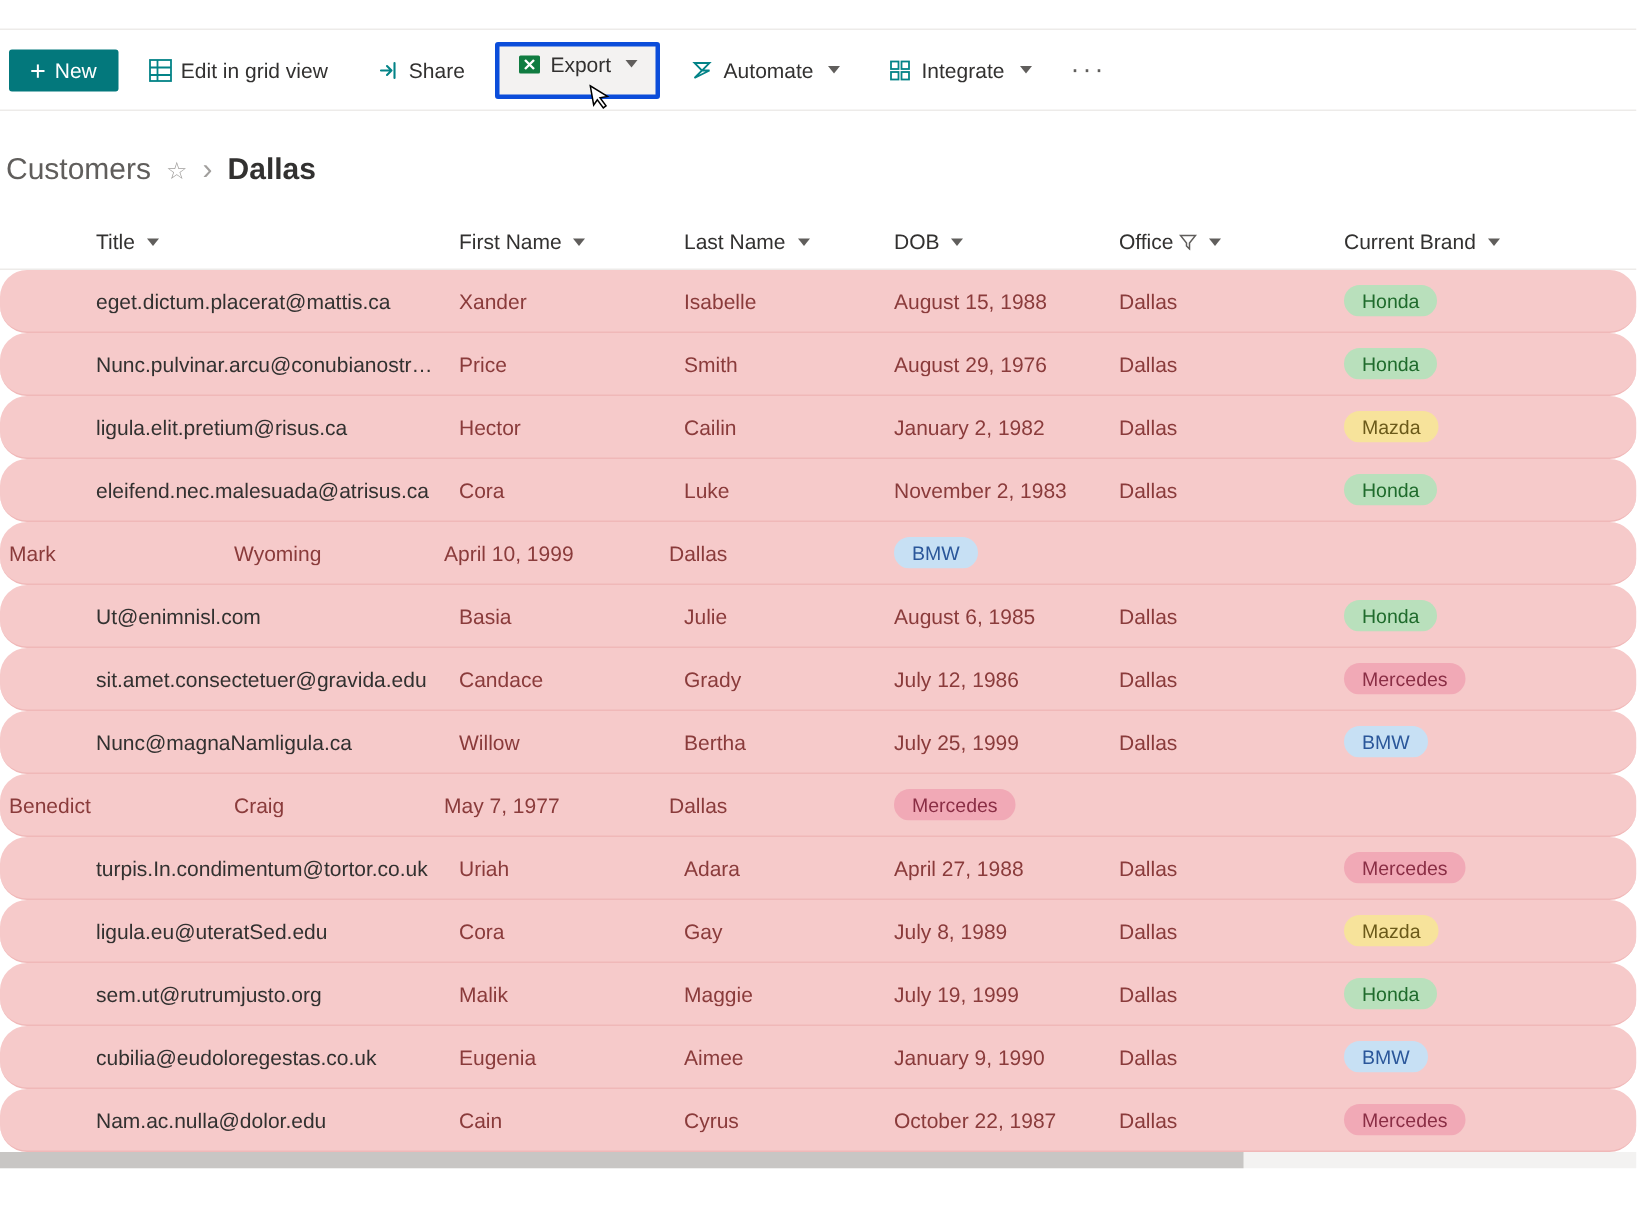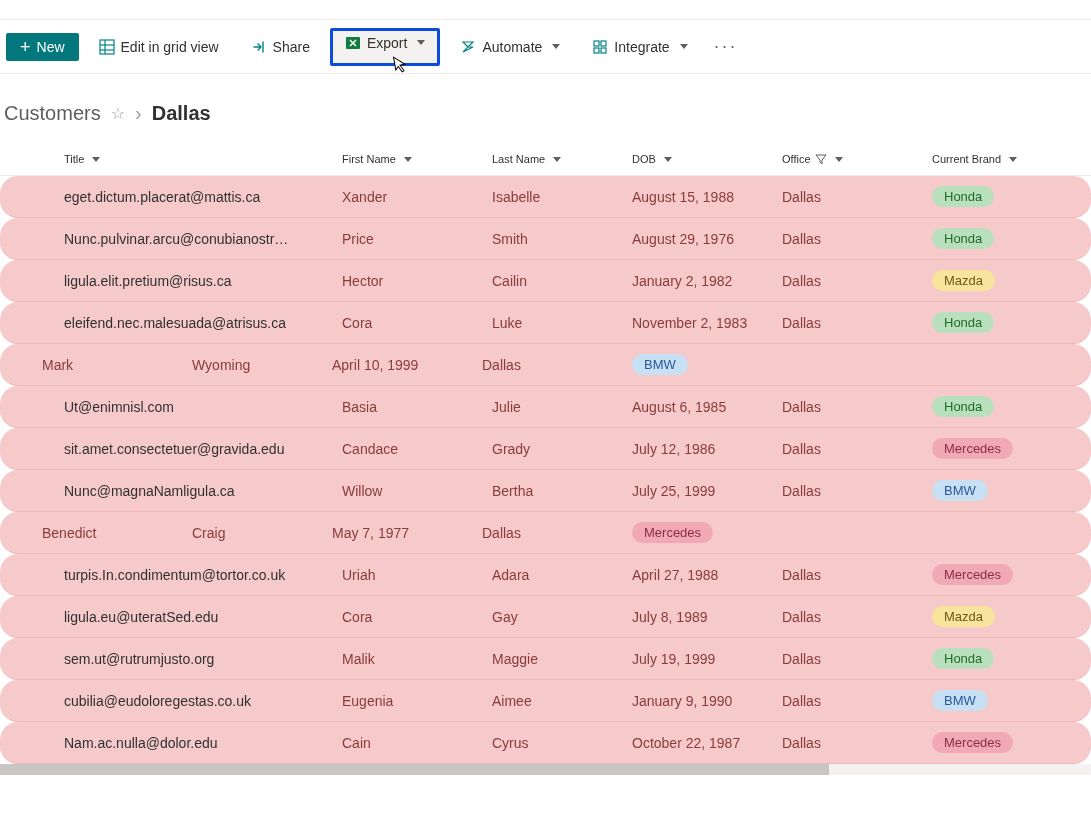--- a/index.html
+++ b/index.html
@@ -91,29 +91,29 @@
   .breadcrumb .crumb-light { color: #605e5c; font-weight: 400; }
   .breadcrumb .star { color: #a19f9d; font-size: 16px; }
   .breadcrumb .sep { color: #a19f9d; }
   .breadcrumb .crumb-bold { color: #323130; font-weight: 600; }
   .table {
     width: 100%;
   }
   .thead {
     display: flex;
     padding: 10px 0;
-    font-size: 11px;
+    font-size: 14px;
     color: #323130;
     border-bottom: 1px solid #edebe9;
   }
   .th, .td {
     padding: 0 6px;
   }
   .col-title { width: 300px; padding-left: 64px; }
-  .col-first { width: 150px; margin-left: 36px; }
+  .col-first { width: 150px; }
   .col-last  { width: 140px; }
   .col-dob   { width: 150px; }
   .col-office{ width: 150px; }
   .col-brand { width: 140px; text-align: left; }
   .th-label { display: inline-flex; align-items: center; gap: 4px; cursor: pointer; }
   .row {
     display: flex;
     align-items: center;
     background: #f6caca;
     border-bottom: 1px solid #f0b8b8;

